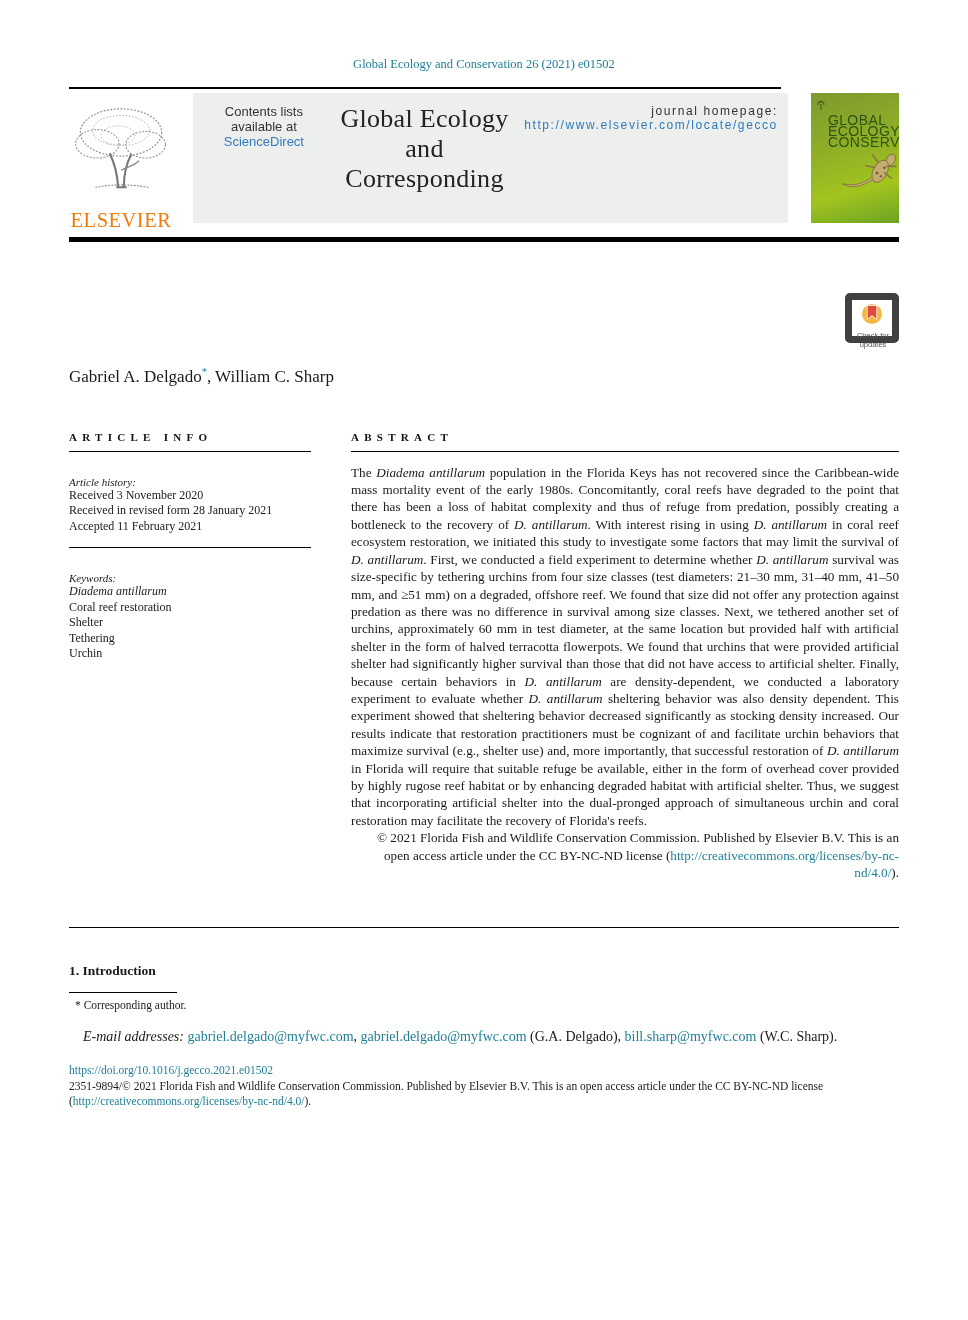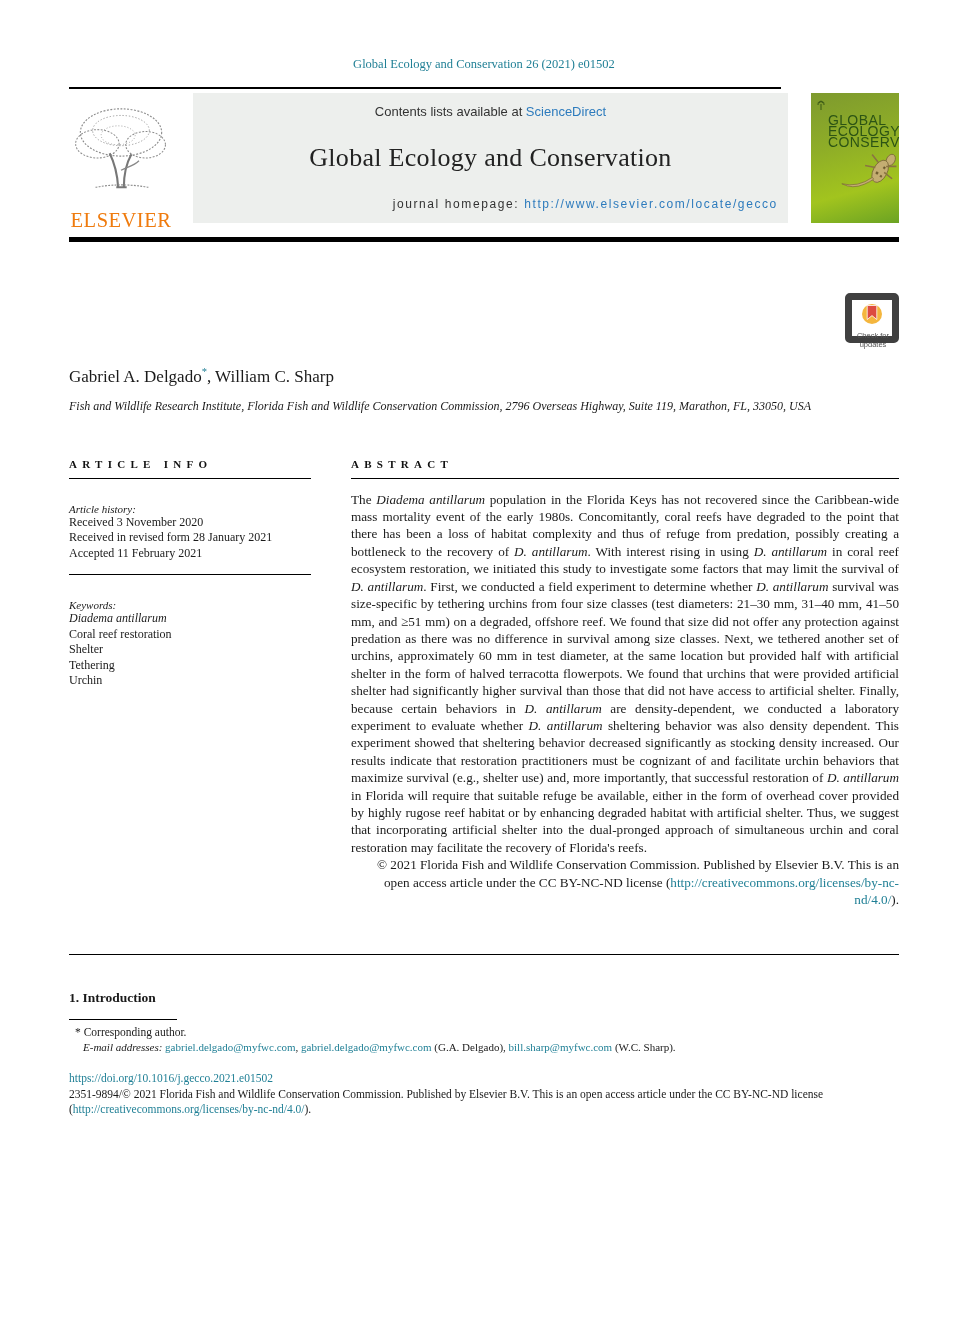--- a/index.html
+++ b/index.html
@@ -13,21 +13,21 @@
 
   
   .citation { padding-top:57px; text-align:center; font-size:12.5px; color:#1f7f95; }
 
   
   .header-wrap { margin-top:15px; }
   .top-rule { height:2px; background:#000; width:712px; }
   .header-row { display:flex; margin-top:4px; align-items:stretch; }
   .logo-col { width:112px; margin-right:20px; padding-top:8px; text-align:center; }
   .elsevier-word { margin-top:8px; font-size:20.5px; color:#ef7b0e; letter-spacing:0.5px; font-family:"Liberation Serif",serif; }
-  .gray-box { width:692px; height:130px; background:#edefed; display:flex; flex-direction:column; justify-content:space-between; padding:11px 10px 12px 10px; }
+  .gray-box { width:692px; height:130px; background:#edefed; display:flex; flex-direction:row; justify-content:space-between; padding:11px 10px 12px 10px; }
   .contents-line { text-align:center; font-family:"Liberation Sans",sans-serif; font-size:13px; color:#333; }
   .blue-link { color:#2d7bbd; }
   .journal-title { text-align:center; font-size:26px; color:#222; letter-spacing:0.3px; }
   .homepage-line { text-align:right; font-family:"Liberation Sans",sans-serif; font-size:12px; letter-spacing:1.6px; color:#333; }
   .cover { width:103px; height:130px; margin-left:23px; position:relative; overflow:hidden;
     background:linear-gradient(165deg,#7e9a2e 0%, #8fae27 40%, #a2c41e 72%, #6ba323 100%); }
   .cover-mark { position:absolute; top:4px; left:5px; width:10px; height:12px; opacity:0.75; }
   .cover-title { position:absolute; top:22px; left:17px; font-family:"Liberation Sans",sans-serif; font-weight:normal; font-size:14px; line-height:11px; color:#2c5414; letter-spacing:0.4px; }
   .cover-gecko { position:absolute; right:-4px; bottom:2px; }
   .bottom-rule { margin-top:5px; height:5px; background:#000; width:830px; }
@@ -56,21 +56,21 @@
   .abstract-body { margin-top:12px; font-size:13.2px; line-height:17.4px; text-align:justify; }
   .abstract-copyright { font-size:13.2px; line-height:17.4px; text-align:right; }
 
   .section-rule { margin-top:46px; height:1px; background:#000; width:830px; }
 
   .intro-heading { margin-top:35px; font-size:13.5px; font-weight:700; }
   .intro-para { margin-top:18px; font-size:13.4px; line-height:17.5px; text-align:justify; text-indent:10px; }
 
   .footnote-rule { margin-top:13px; width:108px; height:1px; background:#000; }
   .corresponding { margin-top:6px; font-size:11.5px; padding-left:6px; }
-  .emails { margin-top:3px; font-size:11px; padding-left:14px; }
+  .emails { margin-top:18px; font-size:14px; padding-left:14px; }
 
   .doi-line { margin-top:19px; font-size:11.5px; }
   .issn-line { margin-top:3px; font-size:11.5px; line-height:15px; width:830px; }
 </style>
 </head>
 <body>
 
 <div class="page">
   <div class="content">
 
@@ -92,21 +92,21 @@
               <path d="M28,88 Q55,83 84,88" stroke="#8b8b8b" stroke-width="1.2" stroke-dasharray="2 1.4"></path>
             </svg>
           </span>
           <div class="elsevier-word">ELSEVIER</div>
         </div>
 
         <div class="gray-box">
           <div class="contents-line">
             <span>Contents lists available at </span><span class="blue-link">ScienceDirect</span>
           </div>
-          <div class="journal-title">Global Ecology and Conservation</div>
+          <div class="journal-title">Global Ecology and Corresponding</div>
           <div class="homepage-line">
             <span>journal homepage: </span><span class="blue-link">http://www.elsevier.com/locate/gecco</span>
           </div>
         </div>
 
         <div class="cover">
           <span class="cover-mark">
             <svg width="10" height="12" viewBox="0 0 10 12">
                 <path d="M5,11 V5 M2,6 Q1,3 5,2 Q9,3 8,6 M3,4 Q5,1 7,4" stroke="#21400f" stroke-width="1" fill="none"></path>
               </svg>
@@ -141,21 +141,20 @@
             <circle cx="15" cy="12" r="10" fill="#f4b63e"></circle>
             <path d="M10.2 3.5 h9.6 v14 l-4.8 -3.9 -4.8 3.9 z" fill="#dd4b41" stroke="#ffffff" stroke-width="0.8"></path>
           </svg>
         </span>
         <div class="badge-label">Check for updates</div>
       </div>
     </div>
 
     <div class="authors"><span>Gabriel A. Delgado</span><span class="seg-sup seg-link">*</span><span>, William C. Sharp</span></div>
 
-    <div class="affiliation">Fish and Wildlife Research Institute, Florida Fish and Wildlife Conservation Commission, 2796 Overseas Highway, Suite 119, Marathon, FL, 33050, USA</div>
 
     <div class="cols">
       <div class="col-left">
         <div class="sec-head">ARTICLE INFO</div>
         <div class="thin-rule"></div>
         <div class="hist-label">Article history:</div>
         <div class="hist-item">Received 3 November 2020</div>
         <div class="hist-item">Received in revised form 28 January 2021</div>
         <div class="hist-item">Accepted 11 February 2021</div>
         <div class="thin-rule kw-rule"></div>

